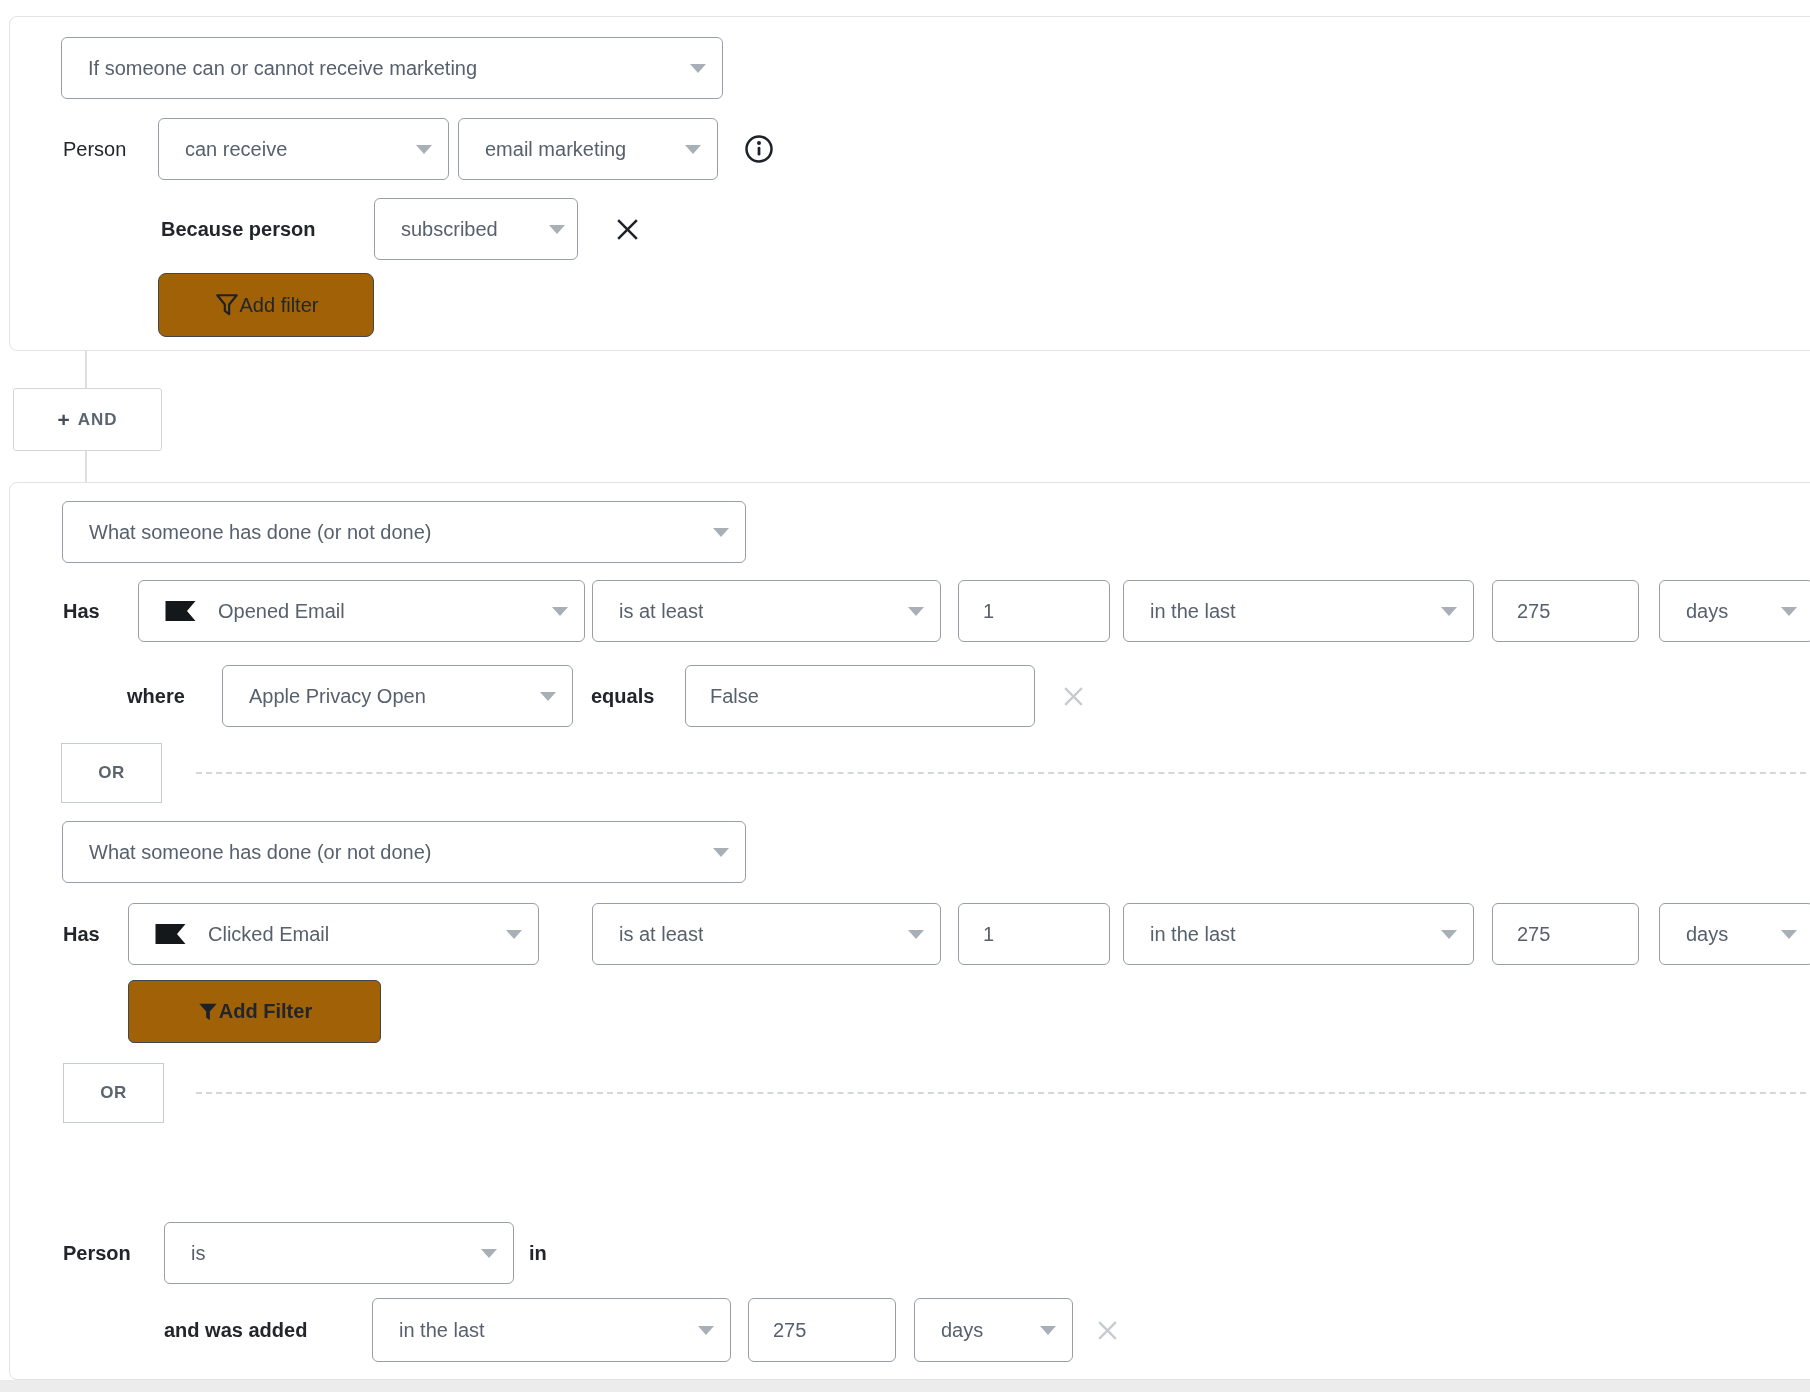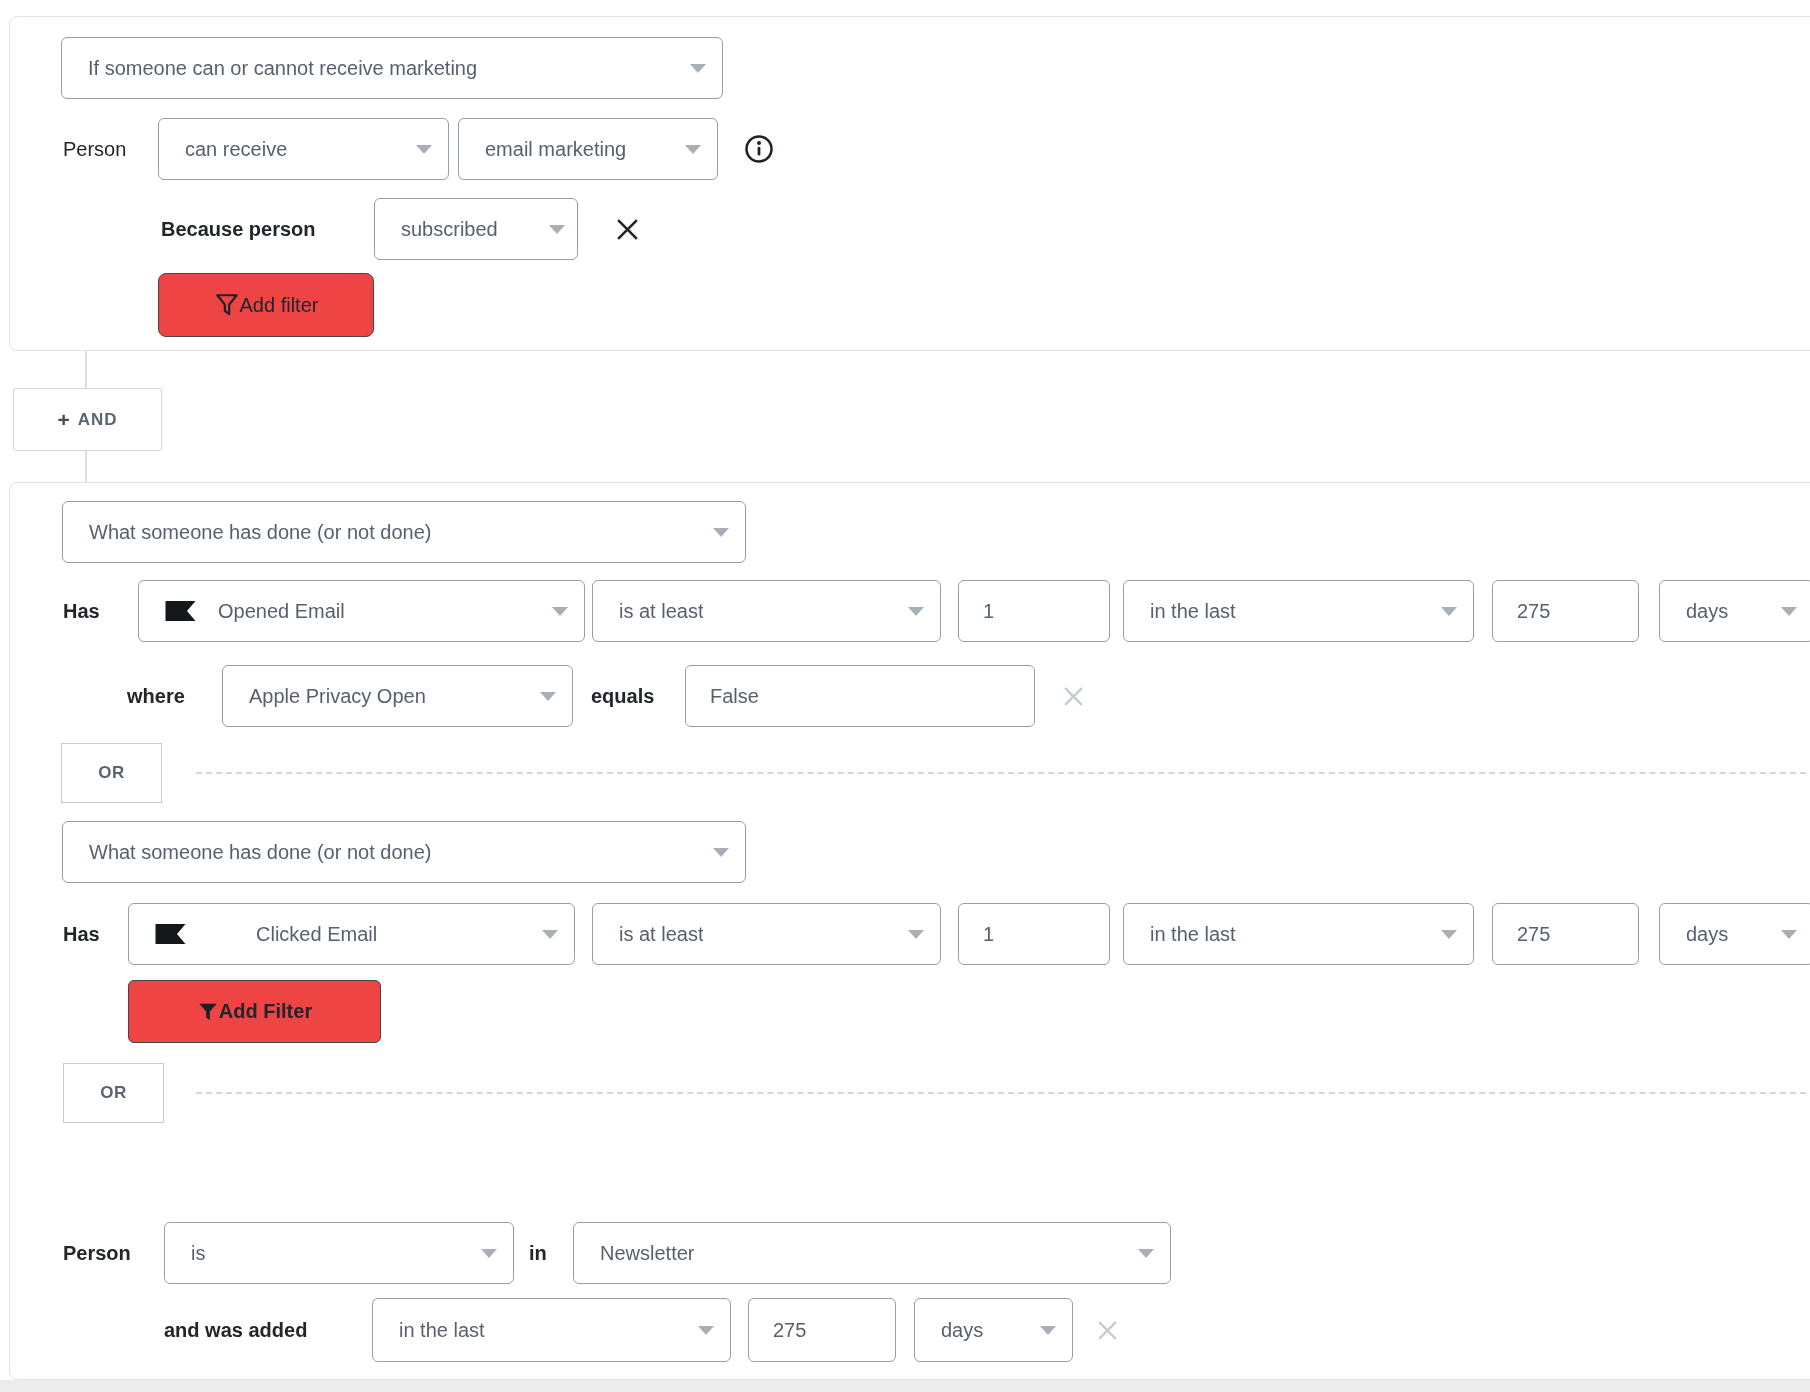--- a/index.html
+++ b/index.html
@@ -28,21 +28,21 @@
   .lbl{position:absolute;font-size:20px;color:#22262b;display:flex;align-items:center;white-space:nowrap;}
   .b{font-weight:700;}
   .m{font-weight:500;}
   .orbox{
     position:absolute;box-sizing:border-box;width:101px;height:60px;background:#fff;
     border:1px solid #c6cbd0;border-radius:0;display:flex;align-items:center;justify-content:center;
     font-size:17px;font-weight:700;color:#5b6570;letter-spacing:.6px;
   }
   .dash{position:absolute;height:0;border-top:2px dashed #d4d7da;}
   .btn{
-    position:absolute;box-sizing:border-box;background:#ef4444;cursor:pointer;
+    position:absolute;box-sizing:border-box;background:#a16207;cursor:pointer;
     border:1.5px solid #40464c;display:flex;align-items:center;justify-content:center;gap:0;
     font-size:20px;color:#22262b;
   }
   .iconwrap{position:absolute;display:flex;align-items:center;justify-content:center;}
   .flag{display:flex;align-items:center;margin-right:22px;flex:0 0 auto;}
   .andbtn{
     position:absolute;left:13px;top:388px;width:149px;height:63px;background:#fff;
     border:1px solid #d3d6d9;border-radius:3px;box-sizing:border-box;
     display:flex;align-items:center;justify-content:center;gap:8px;
     font-size:17px;font-weight:700;color:#5b6570;letter-spacing:1px;cursor:pointer;
@@ -173,21 +173,21 @@
   </div>
   <div class="dash" style="left:186px;top:289px;width:1630px;"></div>
 
   <div class="sel" style="left:52px;top:338px;width:684px;">
     <span class="txt">What someone has done (or not done)</span>
     <span class="chev"></span>
   </div>
 
   <div class="lbl b" style="left:53px;top:420px;height:62px;">Has</div>
 
-  <div class="sel" style="left:118px;top:420px;width:447px;gap:48px;">
+  <div class="sel" style="left:118px;top:420px;width:411px;">
     <span class="flag">
       <svg width="31" height="20" viewBox="0 0 30 20">
           <polygon points="0,0 30,0 21.5,10 30,20 0,20" fill="#15181b"></polygon>
         </svg>
     </span>
     <span class="txt">Clicked Email</span>
     <span class="chev"></span>
   </div>
 
   <div class="sel" style="left:582px;top:420px;width:349px;">
@@ -226,24 +226,20 @@
 
   <div class="lbl b" style="left:53px;top:739px;height:62px;">Person</div>
 
   <div class="sel" style="left:154px;top:739px;width:350px;">
     <span class="txt">is</span>
     <span class="chev"></span>
   </div>
 
   <div class="lbl b" style="left:519px;top:739px;height:62px;">in</div>
 
-  <div class="sel" style="left:563px;top:739px;width:598px;">
-    <span class="txt">Newsletter</span>
-    <span class="chev"></span>
-  </div>
 
   <div class="lbl b" style="left:154px;top:815px;height:64px;">and was added</div>
 
   <div class="sel" style="left:362px;top:815px;width:359px;height:64px;">
     <span class="txt">in the last</span>
     <span class="chev"></span>
   </div>
 
   <input class="inp" style="left: 738px; top: 815px; width: 148px; height: 64px;" value="275">
 

